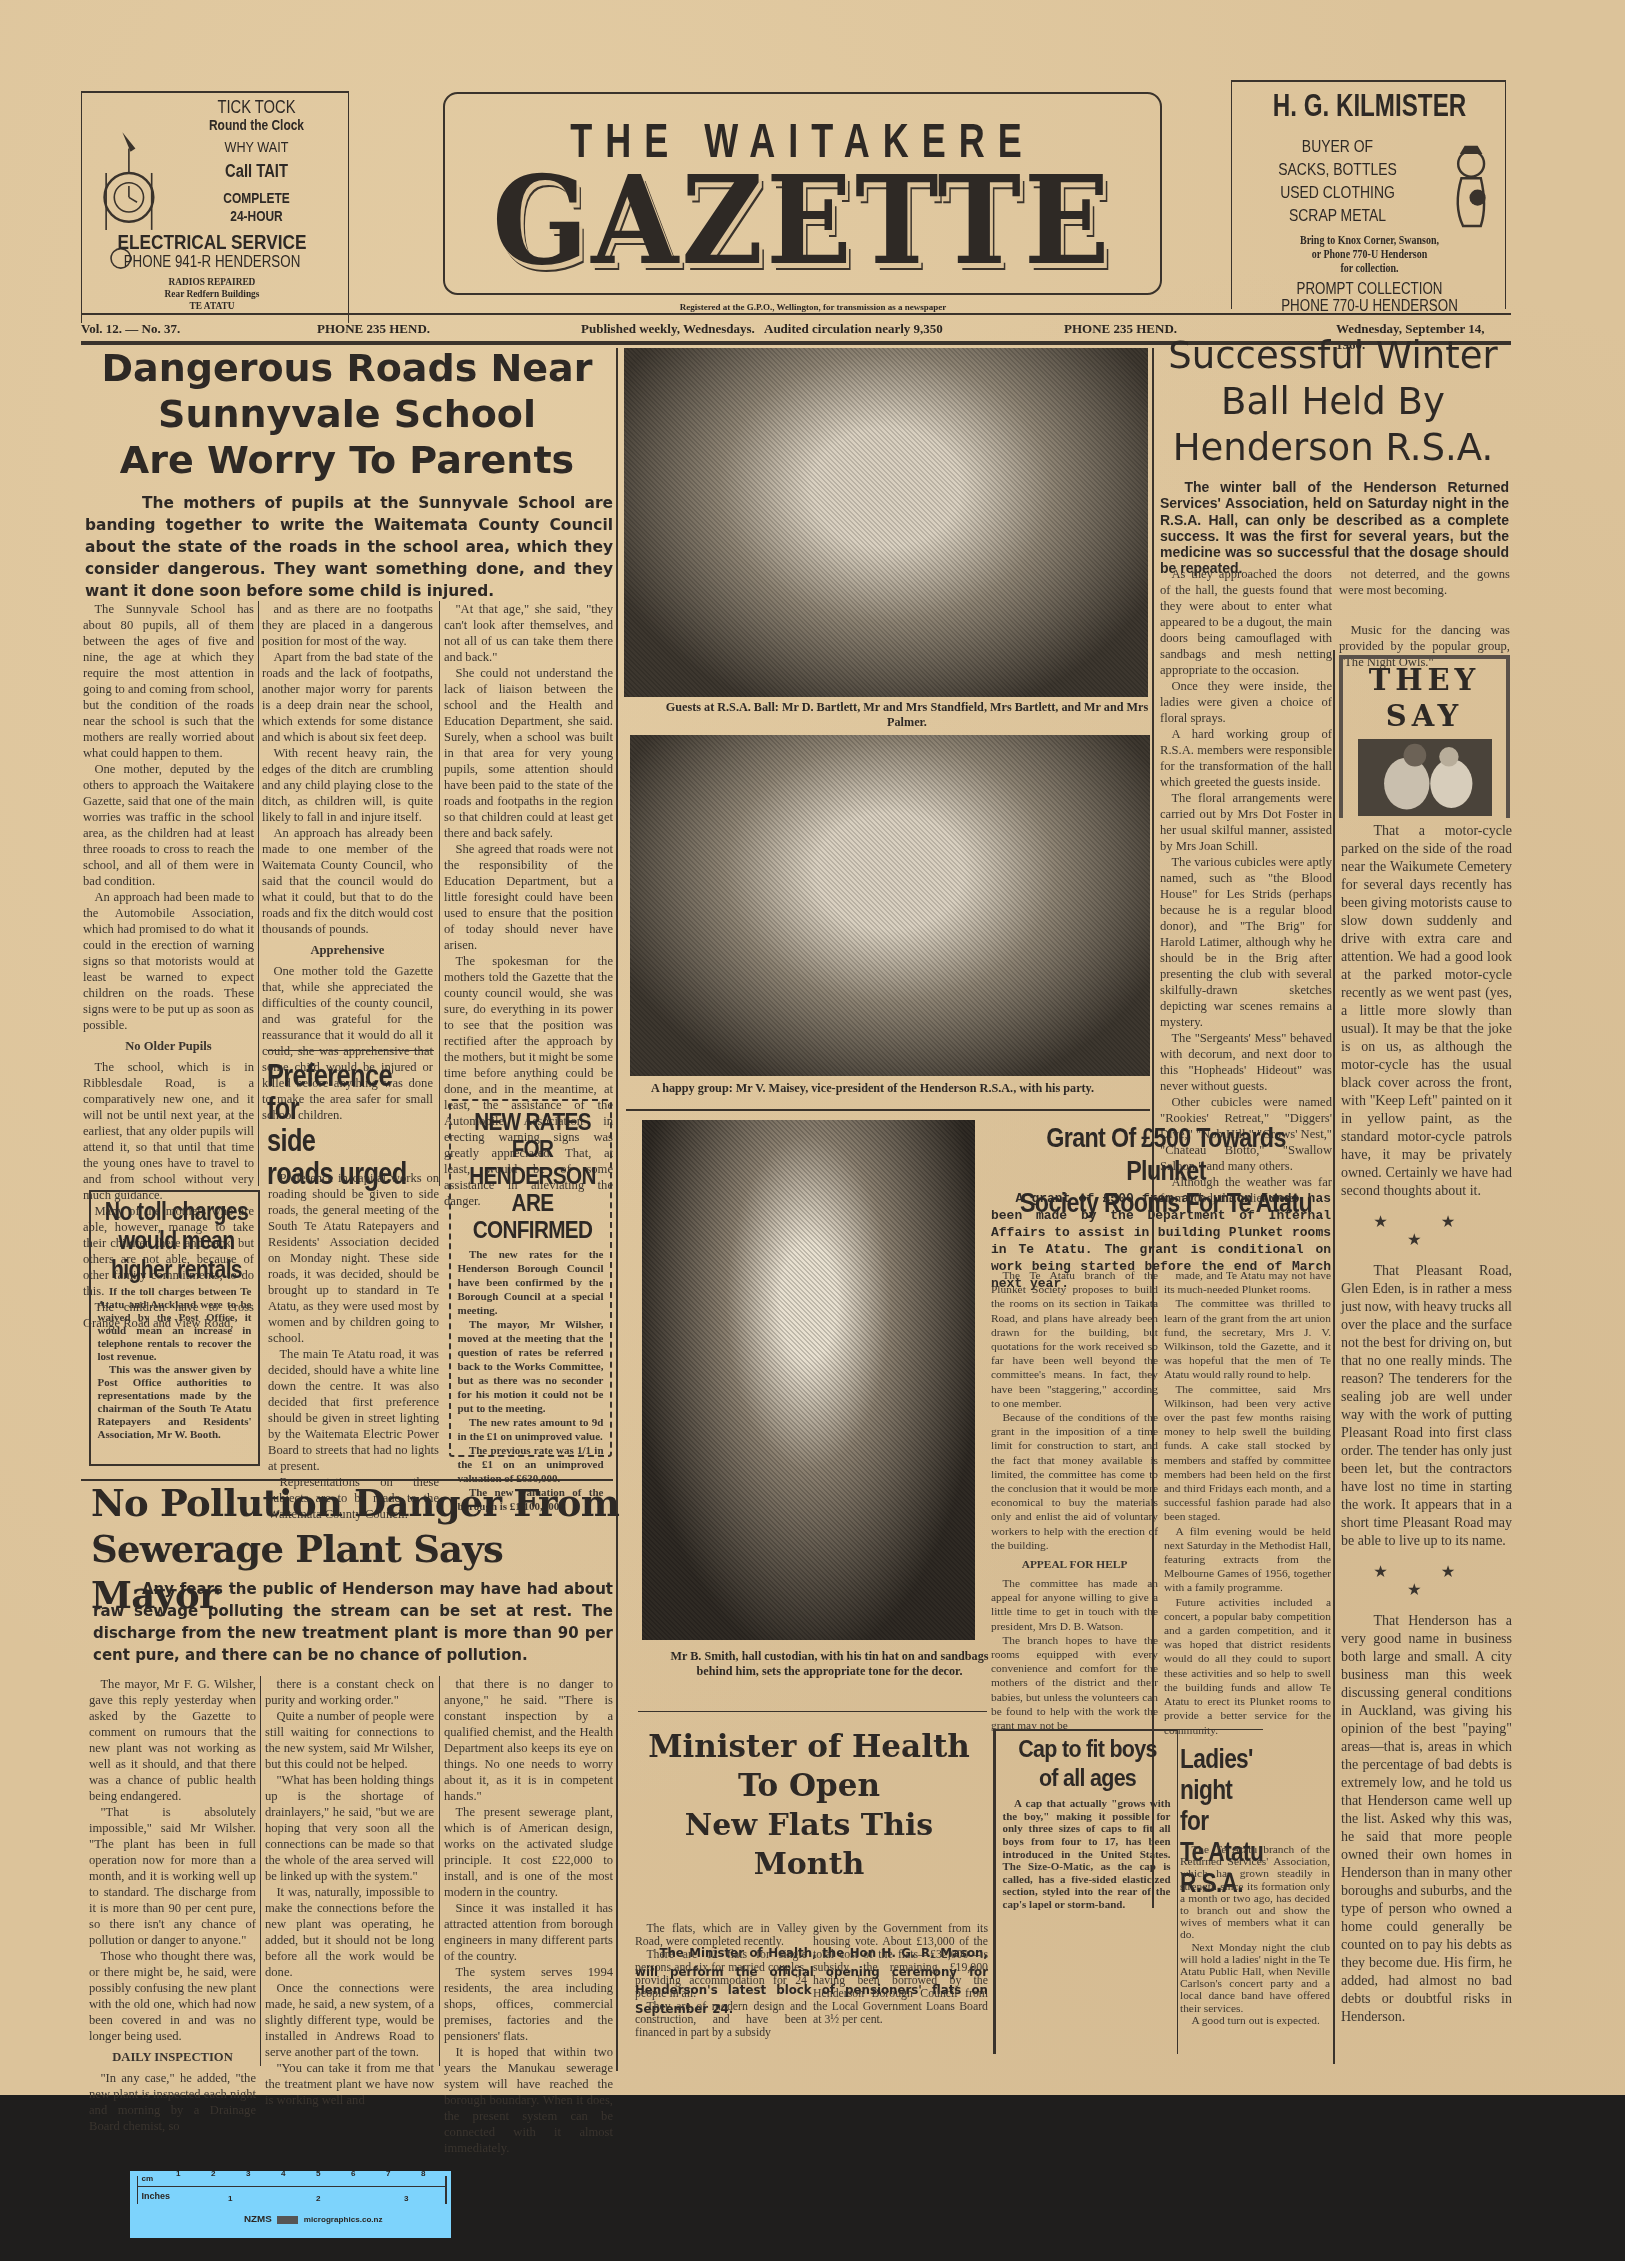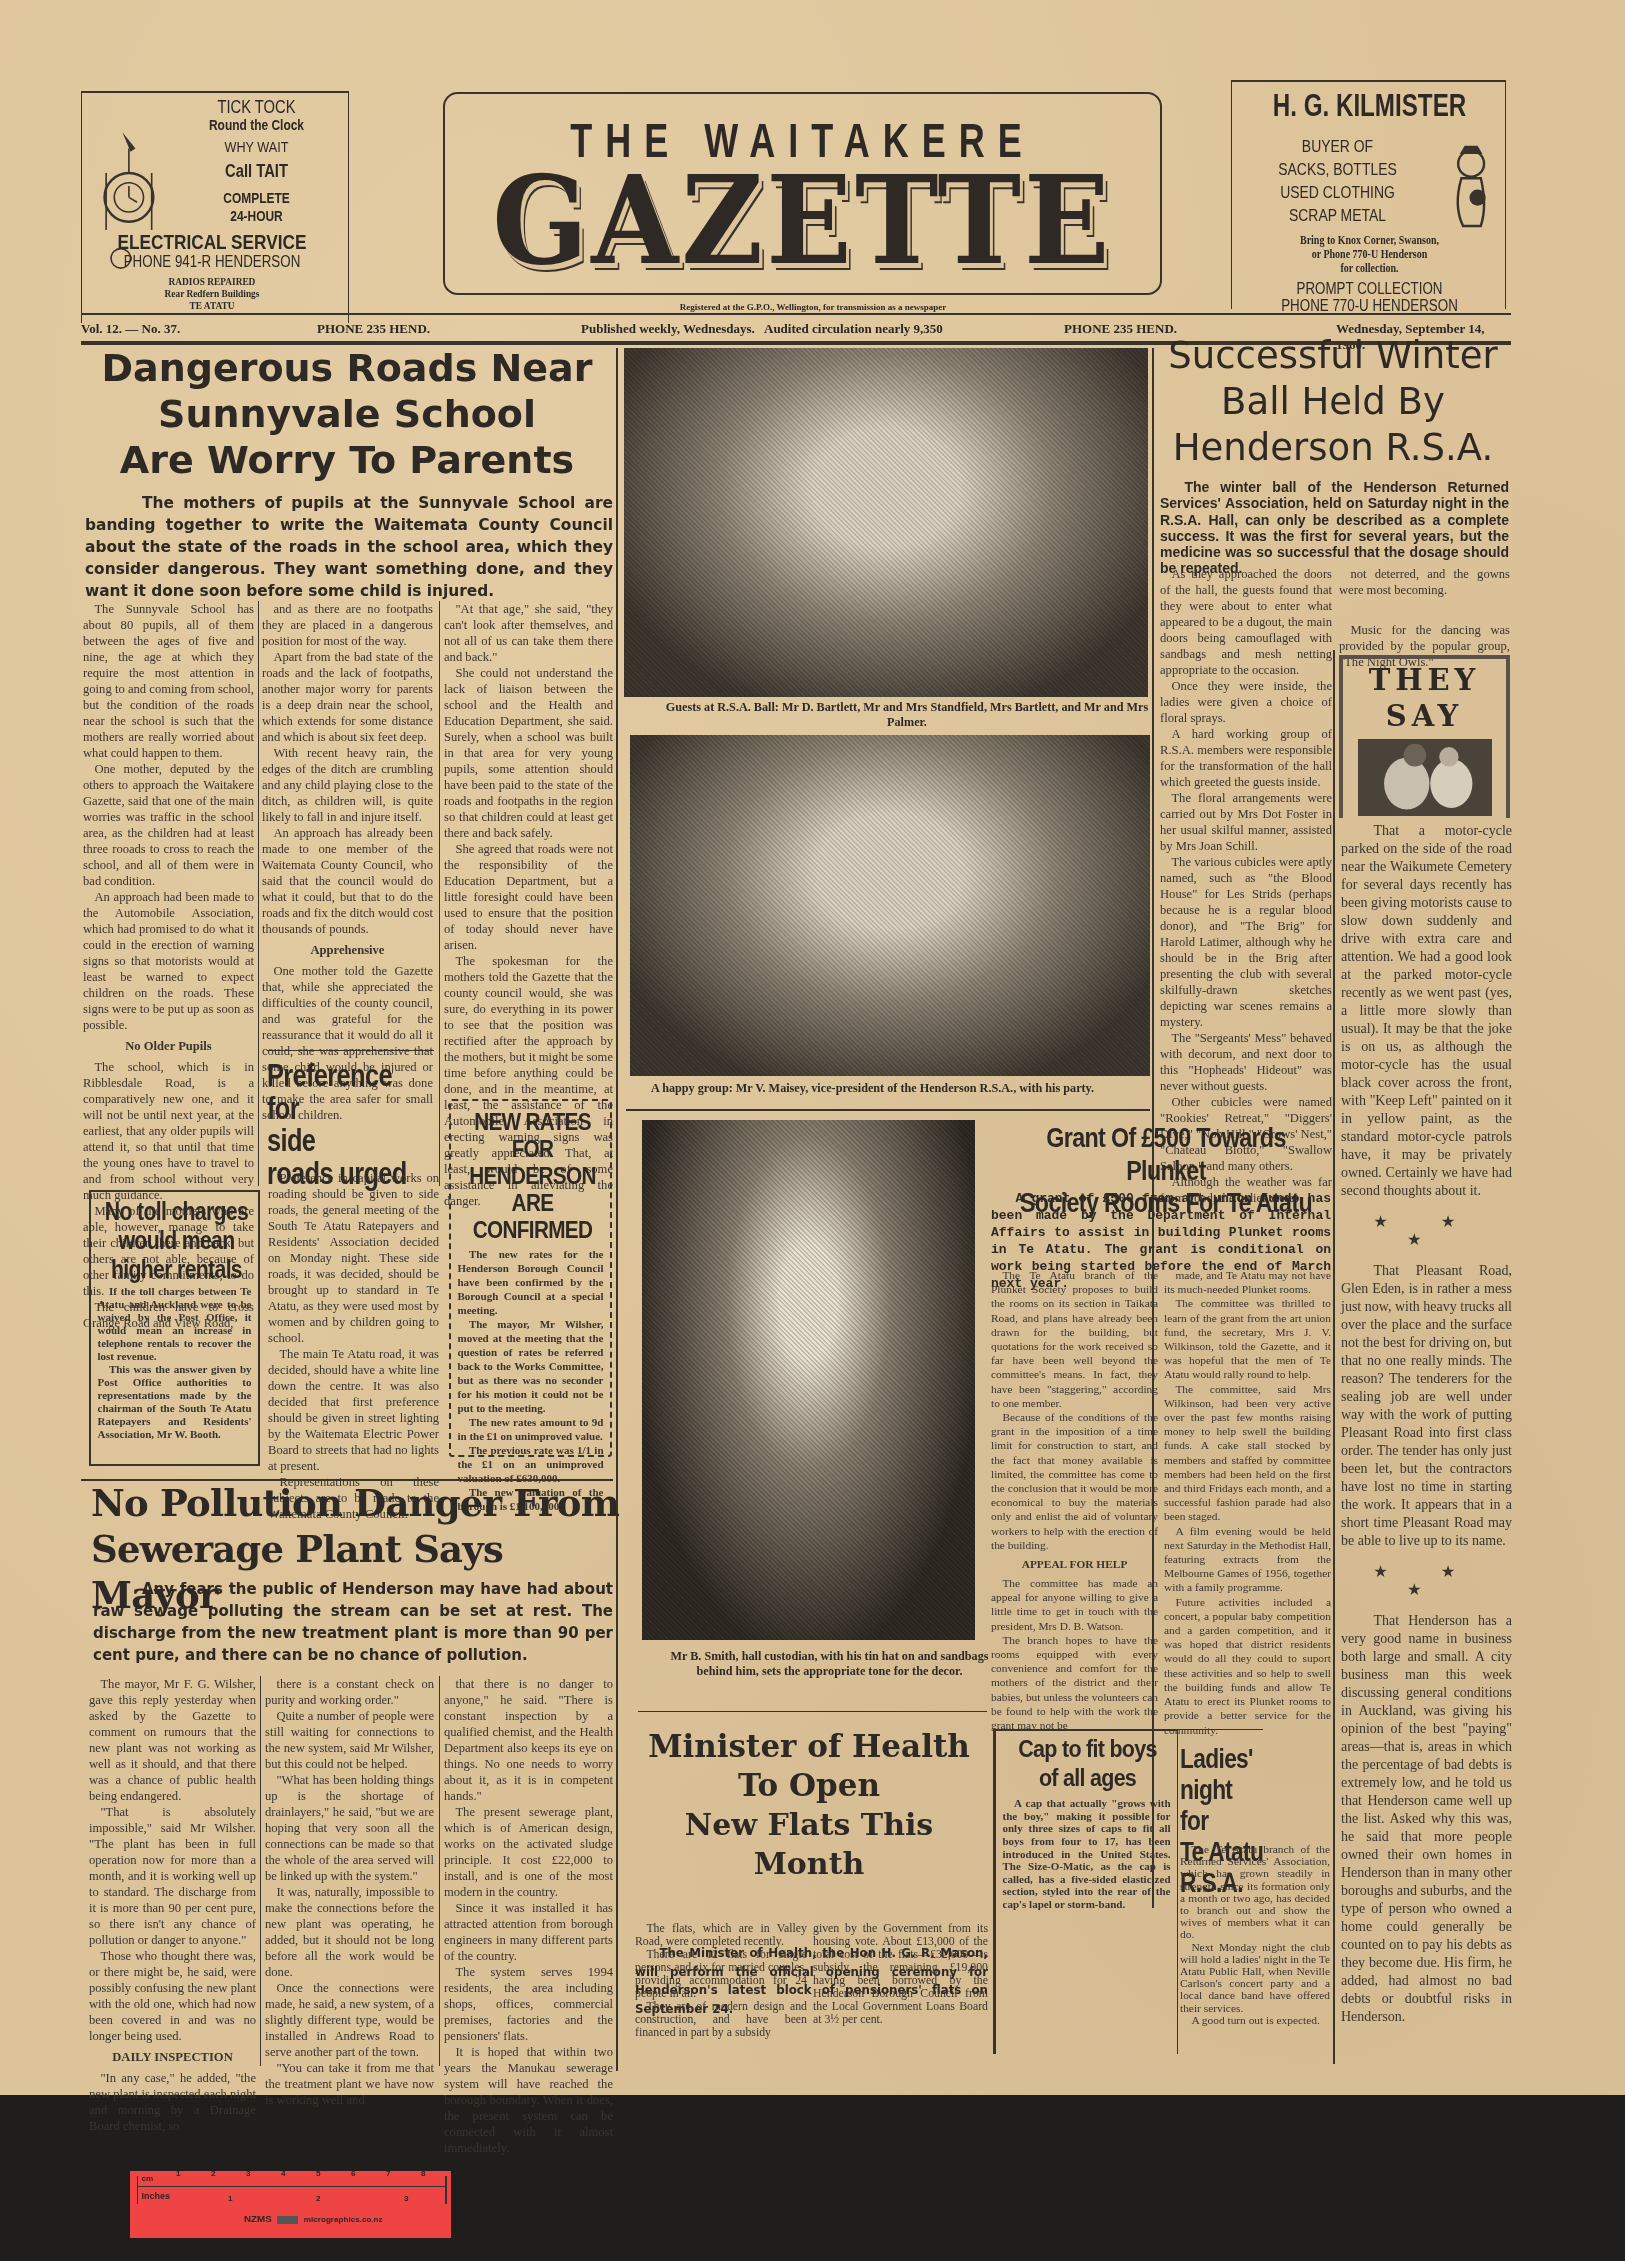--- a/index.html
+++ b/index.html
@@ -25,21 +25,21 @@
   .photo { position: absolute; background: #5f574c;
     background-image:
       repeating-linear-gradient(45deg, rgba(0,0,0,0.15) 0 1.6px, transparent 1.6px 3.3px),
       radial-gradient(ellipse at 50% 40%, #d9d0c0 0 20%, #8d8373 45%, #3d372f 80%);
   }
   .caption { font-family: "Liberation Serif", serif; font-weight: bold; font-size: 12.2px; text-align: center; color: #2e2925; line-height: 15.4px; margin-left: 21px; }
   .boxed { border: 2.4px solid #3a332c; }
   .center { text-align: center; }
   .masthead-box { border: 2.4px solid #3a332c; border-radius: 14.6px; }
   .ad-text { font-family: "Liberation Sans", sans-serif; font-weight: bold; text-align: center; color: #2e2925; transform: scaleX(0.82); transform-origin: center top; }
-  .ruler { position: absolute; left: 130px; top: 2171px; width: 321px; height: 67px; background: #ef4444; }
+  .ruler { position: absolute; left: 130px; top: 2171px; width: 321px; height: 67px; background: #7dd3fc; }
 </style>
 </head>
 <body>
 
 <div class="paper">
 
   <div class="rule" style="left:81px;top:91px;width:268px;height:2.4px"></div>
   <div class="abs" style="left:81px;top:91px;width:268px;height:232px;border-left:1.6px solid #3a332c;border-right:1.6px solid #3a332c;">
     <div class="abs" style="left:16.3px;top:32.5px;width:61px;height:163px;">
       <svg width="61" height="163" viewBox="0 0 75 200">

